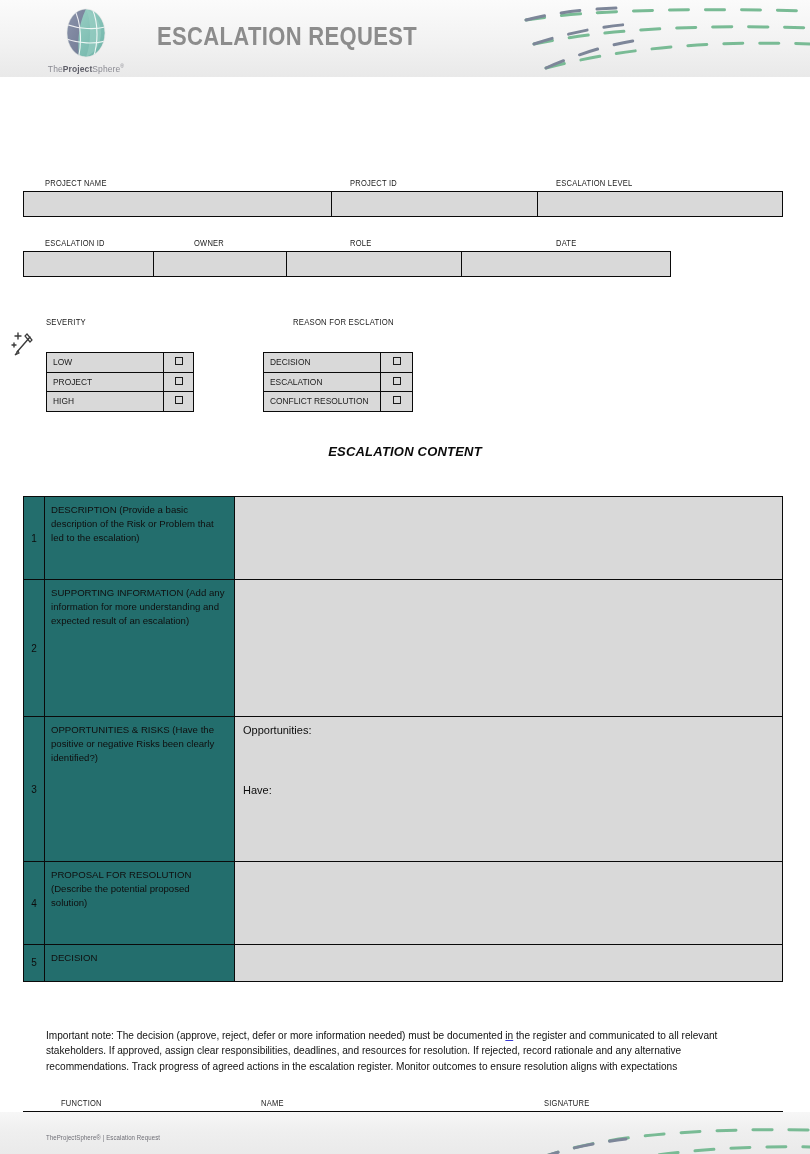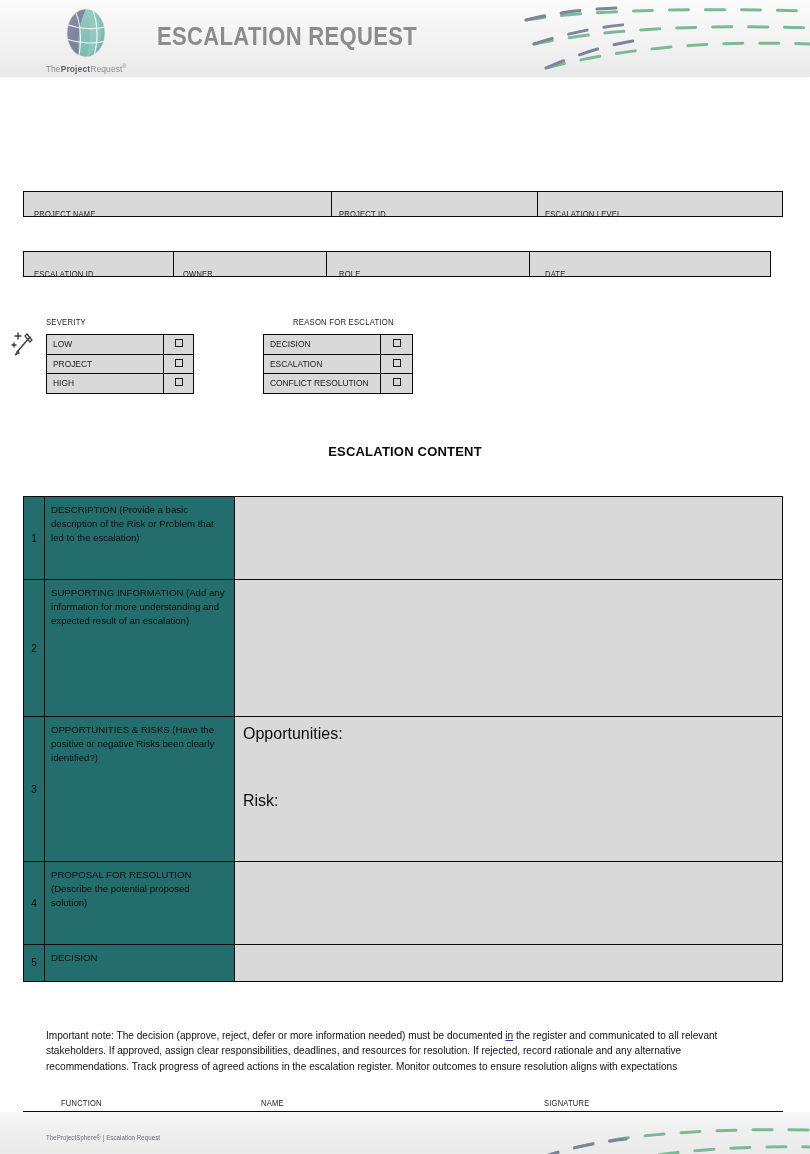--- a/index.html
+++ b/index.html
@@ -48,39 +48,39 @@
   
   .page { position:relative; }
 
   .field-label {
     font-size:8.2px; font-weight:normal; letter-spacing:.25px;
     color:#1a1a1a; text-transform:uppercase;
     transform: scaleX(.92); transform-origin:left center;
     white-space:nowrap;
   }
   .fieldrow { position:absolute; display:flex; }
-  .fieldrow .labels { position:absolute; top:-12px; left:1px; width:100%; height:12px;margin-top:31px; }
+  .fieldrow .labels { position:absolute; top:-12px; left:12px; width:100%; height:12px; }
   .fieldrow .labels .field-label { position:absolute; top:0; }
   .cellbox {
     background:#d9d9d9;
     border:1px solid #0a0a0a;
     border-right:none;
     height:26px;
   }
   .cellbox:last-child { border-right:1px solid #0a0a0a; }
 
   
   .wand { position:absolute; left:10px; top:252px; width:26px; height:30px; }
 
   .grouplabel {
     position:absolute; font-size:8.2px; letter-spacing:.25px;
     color:#1a1a1a; text-transform:uppercase;
     transform:scaleX(.94); transform-origin:left center; white-space:nowrap;
   }
-  .checktable { position:absolute; border-collapse:collapse; }
+  .checktable { position:absolute; border-collapse:collapse;margin-top:18px; }
   .checktable td {
     background:#d9d9d9;
     border:1px solid #0a0a0a;
     font-size:8.4px;
     color:#1a1a1a;
     padding:4px 6px;
     vertical-align:middle;
     line-height:1.25;
   }
   .checktable td.box {
@@ -121,21 +121,21 @@
   .content-table td.desc {
     width:190px;
     background:#236E6D;
     color:#0f0f0f;
     font-size:9.6px;
     line-height:1.45;
     padding:6px 7px 16px 6px;
   }
   .content-table td.entry {
     background:#d9d9d9;
-    font-size:16px;
+    font-size:11px;
     color:#0d0d0d;
     padding:6px 8px;
     line-height:1.4;
   }
   .entry .opp { display:block; }
   .entry .risk { display:block; margin-top:45px; }
 
   
   .note {
     position:absolute; left:46px; top:940px; width:712px;
@@ -215,40 +215,40 @@
         <path d="M25,3 C34,8 40,16 40,27 C40,38 34,47 25,51 C30,38 31,16 25,3 Z" fill="#9bcfc4" opacity=".55"></path>
         <g stroke="#ffffff" stroke-width="1.1" fill="none" opacity=".85">
           <path d="M2,17 C16,23 36,25 50,19"></path>
           <path d="M1,31 C15,38 36,39 50,33"></path>
           <path d="M12,1 C20,14 22,38 16,57"></path>
           <path d="M30,0 C38,16 38,40 30,57"></path>
         </g>
       </g>
       <ellipse cx="25" cy="27" rx="19" ry="24" fill="none" stroke="#e3e3e3" stroke-width=".6"></ellipse>
     </svg>
-    <div class="logo-text"><span>The</span><b>Project</b><span>Request</span><sup>®</sup></div>
+    <div class="logo-text"><span>The</span><b>Project</b><span>Sphere</span><sup>®</sup></div>
   </div>
 
   <div class="header-title">ESCALATION REQUEST</div>
 </div>
 
 <div class="page">
 
   <div class="fieldrow" style="left:23px; top:113px; width:760px;">
     <div class="labels">
       <span class="field-label" style="left:10px;">PROJECT NAME</span>
       <span class="field-label" style="left:315px;">PROJECT ID</span>
       <span class="field-label" style="left:521px;">ESCALATION LEVEL</span>
     </div>
     <div class="cellbox" style="width:308px;"></div>
     <div class="cellbox" style="width:206px;"></div>
     <div class="cellbox" style="width:246px;"></div>
   </div>
 
-  <div class="fieldrow" style="left:23px; top:173px; width:748px;">
+  <div class="fieldrow" style="left:23px; top:173px; width:648px;">
     <div class="labels">
       <span class="field-label" style="left:10px;">ESCALATION ID</span>
       <span class="field-label" style="left:159px;">OWNER</span>
       <span class="field-label" style="left:315px;">ROLE</span>
       <span class="field-label" style="left:521px;">DATE</span>
     </div>
     <div class="cellbox" style="width:152px;"></div>
     <div class="cellbox" style="width:156px;"></div>
     <div class="cellbox" style="width:206px;"></div>
     <div class="cellbox" style="width:246px;"></div>
@@ -293,40 +293,40 @@
       <td>ESCALATION</td>
       <td class="box"><span class="cbx"></span></td>
     </tr>
     <tr>
       <td style="width:118px; max-width:118px;">CONFLICT RESOLUTION</td>
       <td class="box"><span class="cbx"></span></td>
     </tr>
   </tbody>
     </table>
 
-  <div class="section-title" style="top:366px;">ESCALATION CONTENT</div>
+  <div class="section-title" style="top:366px;font-style:italic;">ESCALATION CONTENT</div>
 
   <table class="content-table">
     <tbody>
         <tr style="height:83px;">
       <td class="num">1</td>
       <td class="desc">DESCRIPTION (Provide a basic description of the Risk or Problem that led to the escalation)</td>
       <td class="entry"></td>
     </tr>
     <tr style="height:137px;">
       <td class="num">2</td>
       <td class="desc">SUPPORTING INFORMATION (Add any information for more understanding and expected result of an escalation)</td>
       <td class="entry"></td>
     </tr>
     <tr style="height:145px;">
       <td class="num">3</td>
       <td class="desc">OPPORTUNITIES &amp; RISKS (Have the positive or negative Risks been clearly identified?)</td>
       <td class="entry">
         <span class="opp">Opportunities:</span>
-        <span class="risk">Risk:</span>
+        <span class="risk">Have:</span>
       </td>
     </tr>
     <tr style="height:83px;">
       <td class="num">4</td>
       <td class="desc">PROPOSAL FOR RESOLUTION (Describe the potential proposed solution)</td>
       <td class="entry"></td>
     </tr>
     <tr style="height:26px;">
       <td class="num">5</td>
       <td class="desc" style="vertical-align:top;">DECISION</td>

